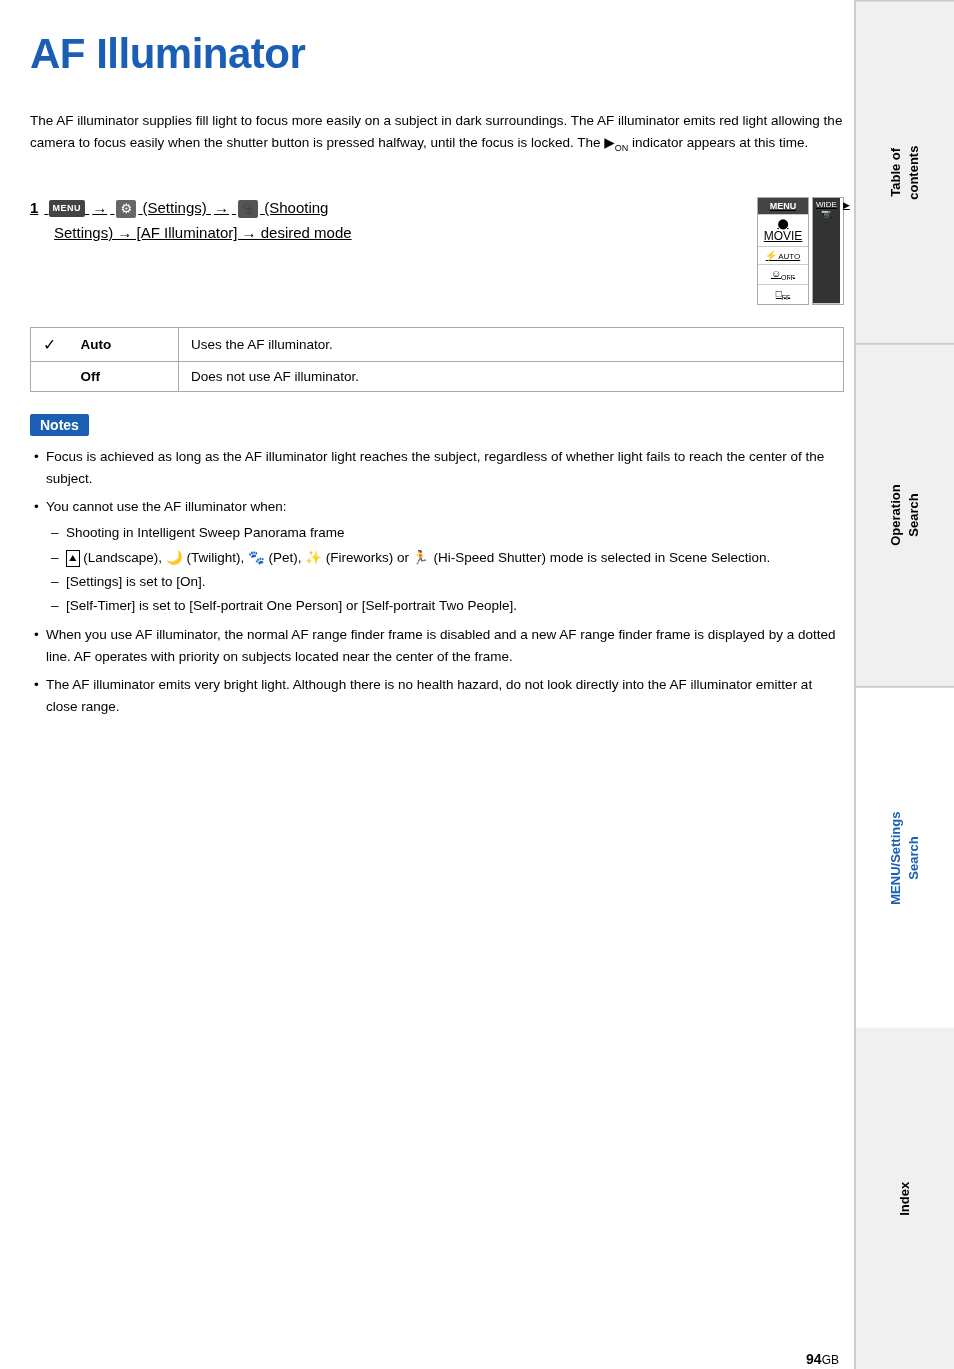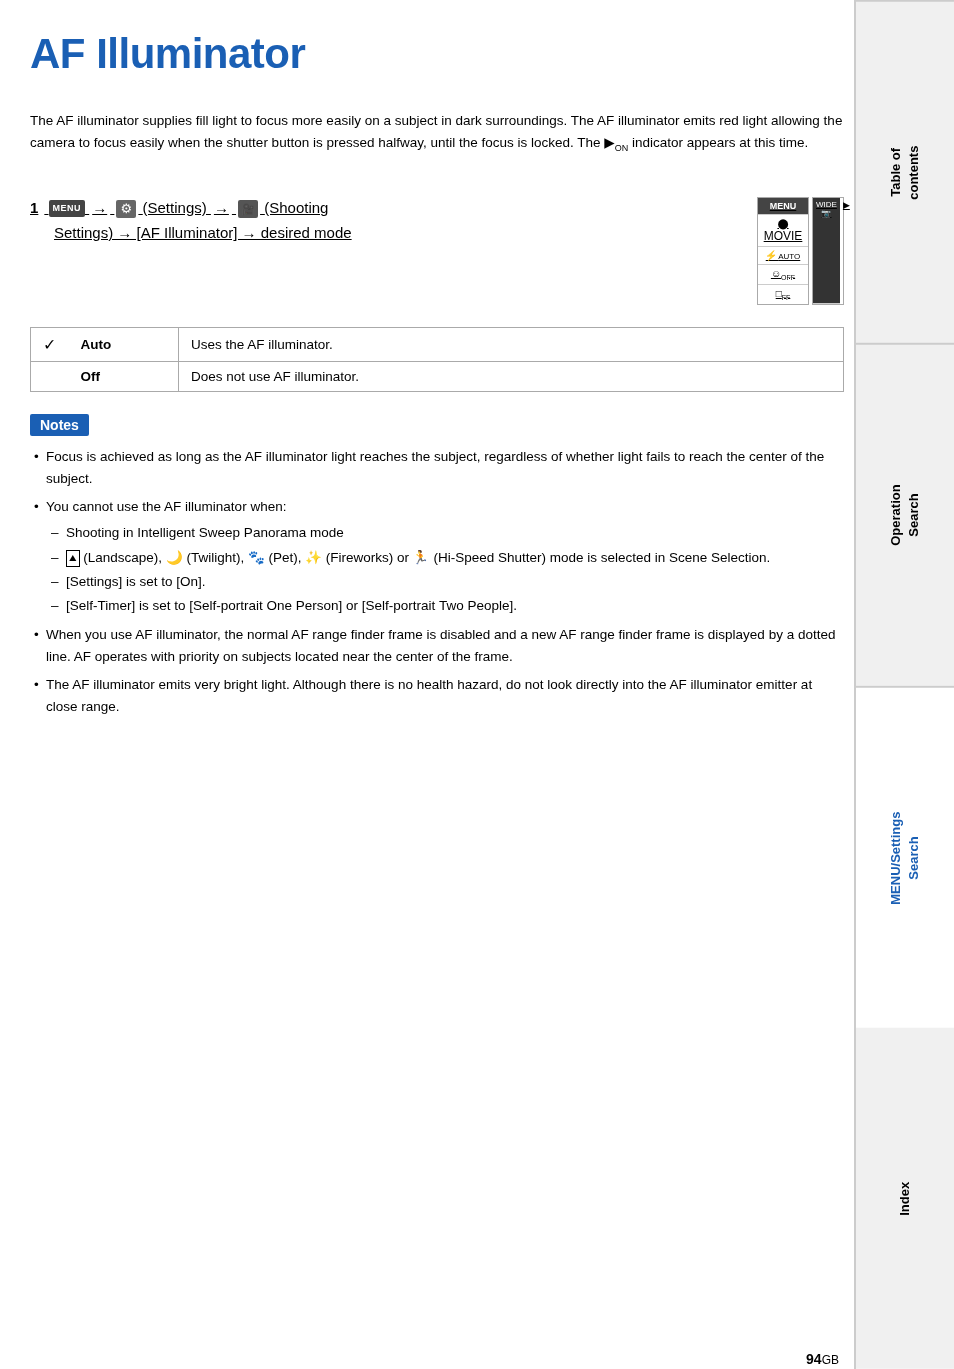--- a/index.html
+++ b/index.html
@@ -362,21 +362,21 @@
 
   <div>
     <span class="notes-header">Notes</span>
     <ul class="notes-list">
       <li>
         <span>Focus is achieved as long as the AF illuminator light reaches the subject, regardless of whether light fails to reach the center of the subject.</span>
       </li>
       <li>
         <span>You cannot use the AF illuminator when:</span>
         <ul class="sub-list">
-          <li>Shooting in Intelligent Sweep Panorama mode</li>
+          <li>Shooting in Intelligent Sweep Panorama frame</li>
           <li>
             <span class="landscape-icon">⛰</span> (Landscape), 
             <span>🌙</span> (Twilight), 
             <span>🐾</span> (Pet), 
             <span>✨</span> (Fireworks) or 
             <span>🏃</span> (Hi-Speed Shutter) mode is selected in Scene Selection.
           </li>
           <li>[Settings] is set to [On].</li>
           <li>[Self-Timer] is set to [Self-portrait One Person] or [Self-portrait Two People].</li>
         </ul>

